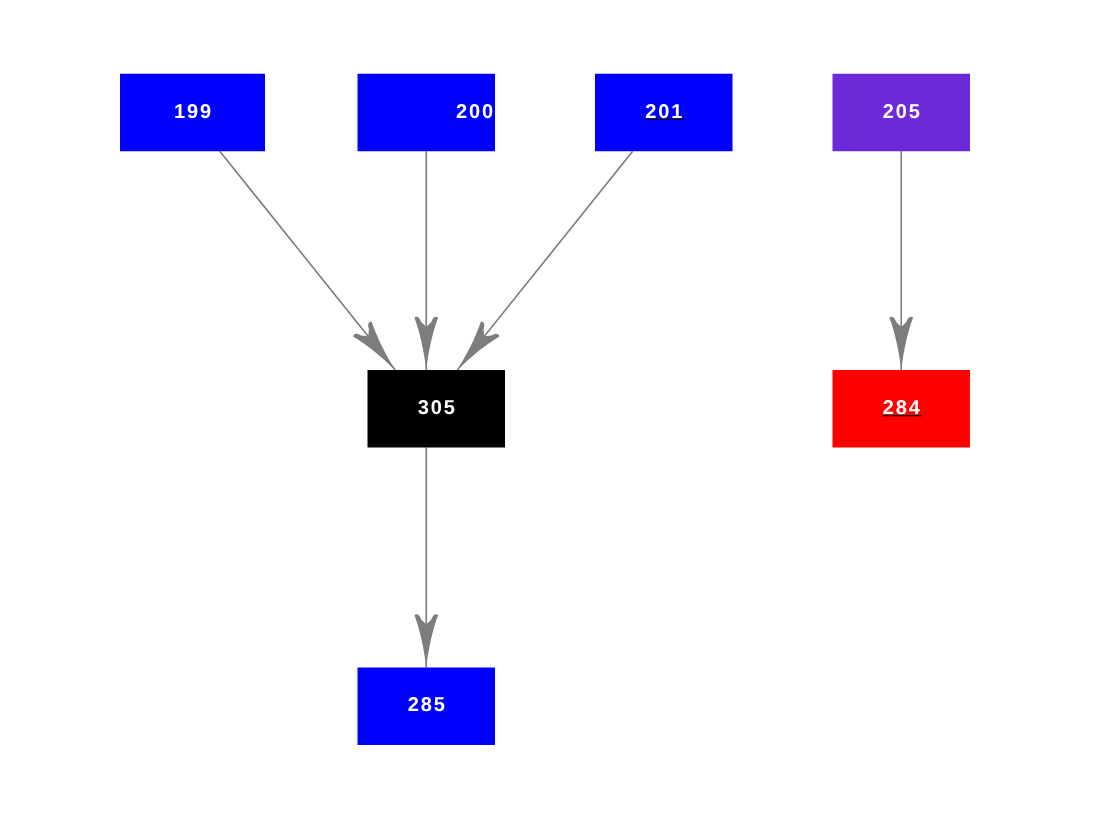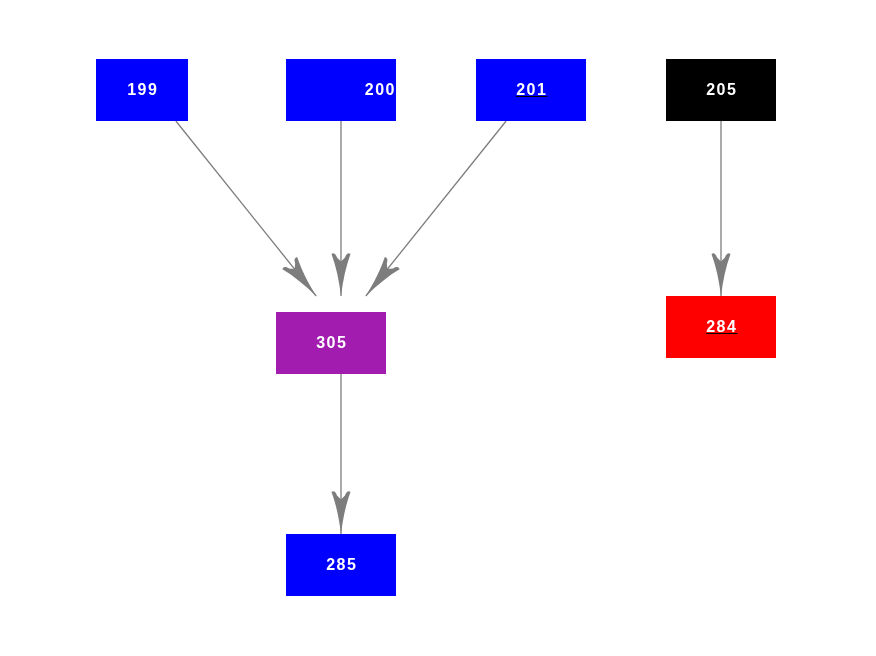--- a/index.html
+++ b/index.html
@@ -47,33 +47,33 @@
       <line x1="341" y1="121" x2="341" y2="296" stroke="#7d7d7d" stroke-width="1.3"></line>
       <path d="M0,0 C-2,-16 -5,-30 -9.5,-42 C-7.5,-43.5 -5.5,-42.5 -4,-38.5 L0,-34.5 L4,-38.5 C5.5,-42.5 7.5,-43.5 9.5,-42 C5,-30 2,-16 0,0 Z" fill="#7d7d7d" transform="translate(341,296) rotate(0)"></path>
       <line x1="506.1476793248945" y1="121" x2="365.8523206751055" y2="296" stroke="#7d7d7d" stroke-width="1.3"></line>
       <path d="M0,0 C-2,-16 -5,-30 -9.5,-42 C-7.5,-43.5 -5.5,-42.5 -4,-38.5 L0,-34.5 L4,-38.5 C5.5,-42.5 7.5,-43.5 9.5,-42 C5,-30 2,-16 0,0 Z" fill="#7d7d7d" transform="translate(365.8523206751055,296) rotate(38.71872420197607)"></path>
       <line x1="721" y1="121" x2="721" y2="296" stroke="#7d7d7d" stroke-width="1.3"></line>
       <path d="M0,0 C-2,-16 -5,-30 -9.5,-42 C-7.5,-43.5 -5.5,-42.5 -4,-38.5 L0,-34.5 L4,-38.5 C5.5,-42.5 7.5,-43.5 9.5,-42 C5,-30 2,-16 0,0 Z" fill="#7d7d7d" transform="translate(721,296) rotate(0)"></path>
       <line x1="341" y1="358" x2="341" y2="534" stroke="#7d7d7d" stroke-width="1.3"></line>
       <path d="M0,0 C-2,-16 -5,-30 -9.5,-42 C-7.5,-43.5 -5.5,-42.5 -4,-38.5 L0,-34.5 L4,-38.5 C5.5,-42.5 7.5,-43.5 9.5,-42 C5,-30 2,-16 0,0 Z" fill="#7d7d7d" transform="translate(341,534) rotate(0)"></path>
     </svg>
   <div id="nodes">
-      <div class="node" style="left: 96px; top: 59px; width: 92px; height: 62px; background: rgb(0, 0, 255);">
+      <div class="node" style="left: 96px; top: 59px; width: 116px; height: 62px; background: rgb(0, 0, 255);">
         <span class="node-label">199</span>
       </div>
       <div class="node" style="left: 286px; top: 59px; width: 110px; height: 62px; background: rgb(0, 0, 255); justify-content: flex-end;">
         <span class="node-label">200</span>
       </div>
       <div class="node" style="left: 476px; top: 59px; width: 110px; height: 62px; background: rgb(0, 0, 255); text-decoration: underline;">
         <span class="node-label">201</span>
       </div>
-      <div class="node" style="left: 666px; top: 59px; width: 110px; height: 62px; background: #000000;">
+      <div class="node" style="left: 666px; top: 59px; width: 110px; height: 62px; background: #6d28d9;">
         <span class="node-label">205</span>
       </div>
-      <div class="node" style="left: 276px; top: 296px; width: 110px; height: 62px; background: #a21caf; margin-top: 16px;">
+      <div class="node" style="left: 294px; top: 296px; width: 110px; height: 62px; background: #000000;">
         <span class="node-label">305</span>
       </div>
       <div class="node" style="left: 666px; top: 296px; width: 110px; height: 62px; background: rgb(255, 0, 0); text-decoration: underline;">
         <span class="node-label">284</span>
       </div>
       <div class="node" style="left: 286px; top: 534px; width: 110px; height: 62px; background: rgb(0, 0, 255);">
         <span class="node-label">285</span>
       </div>
     </div>
 </div>

